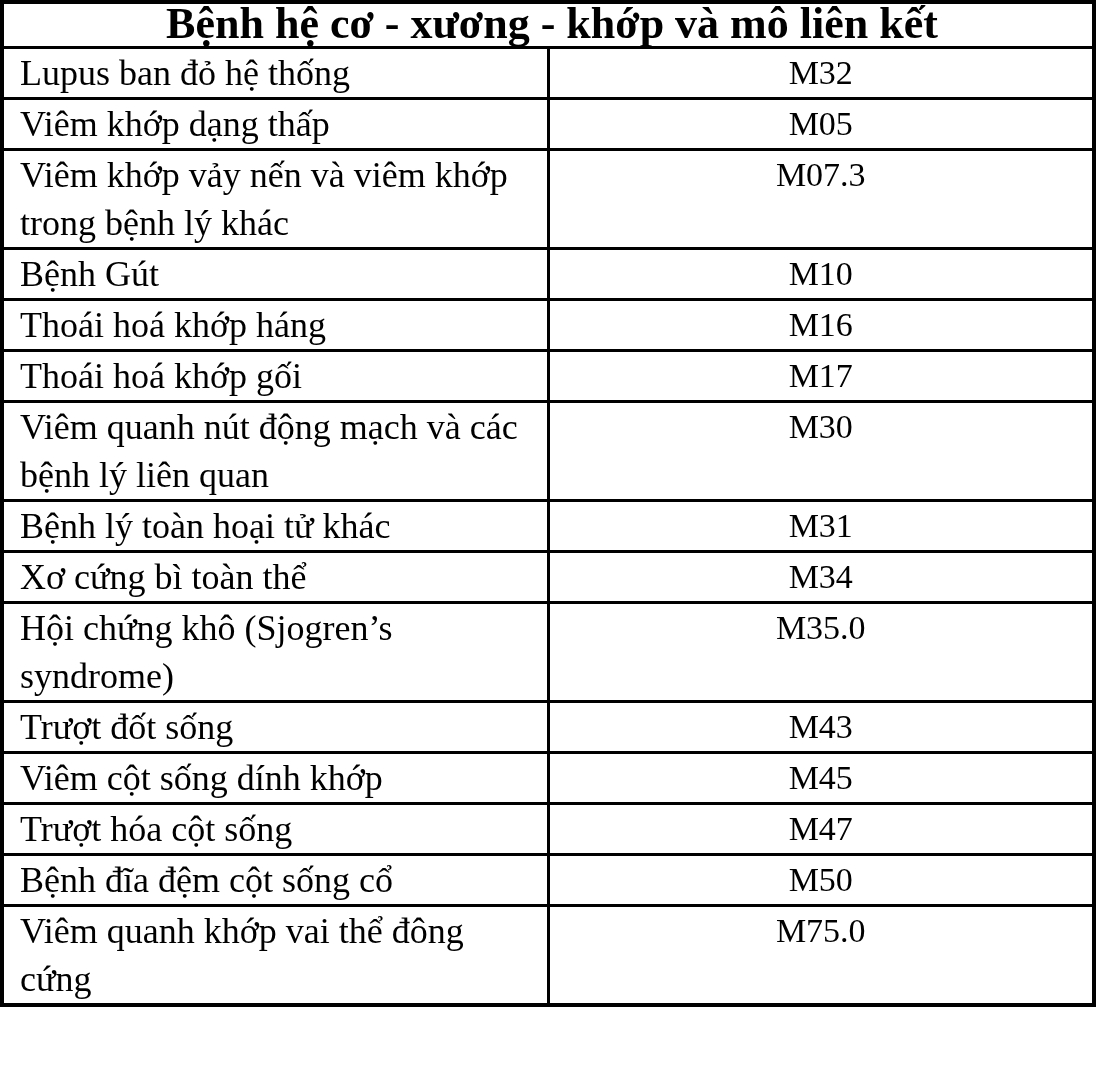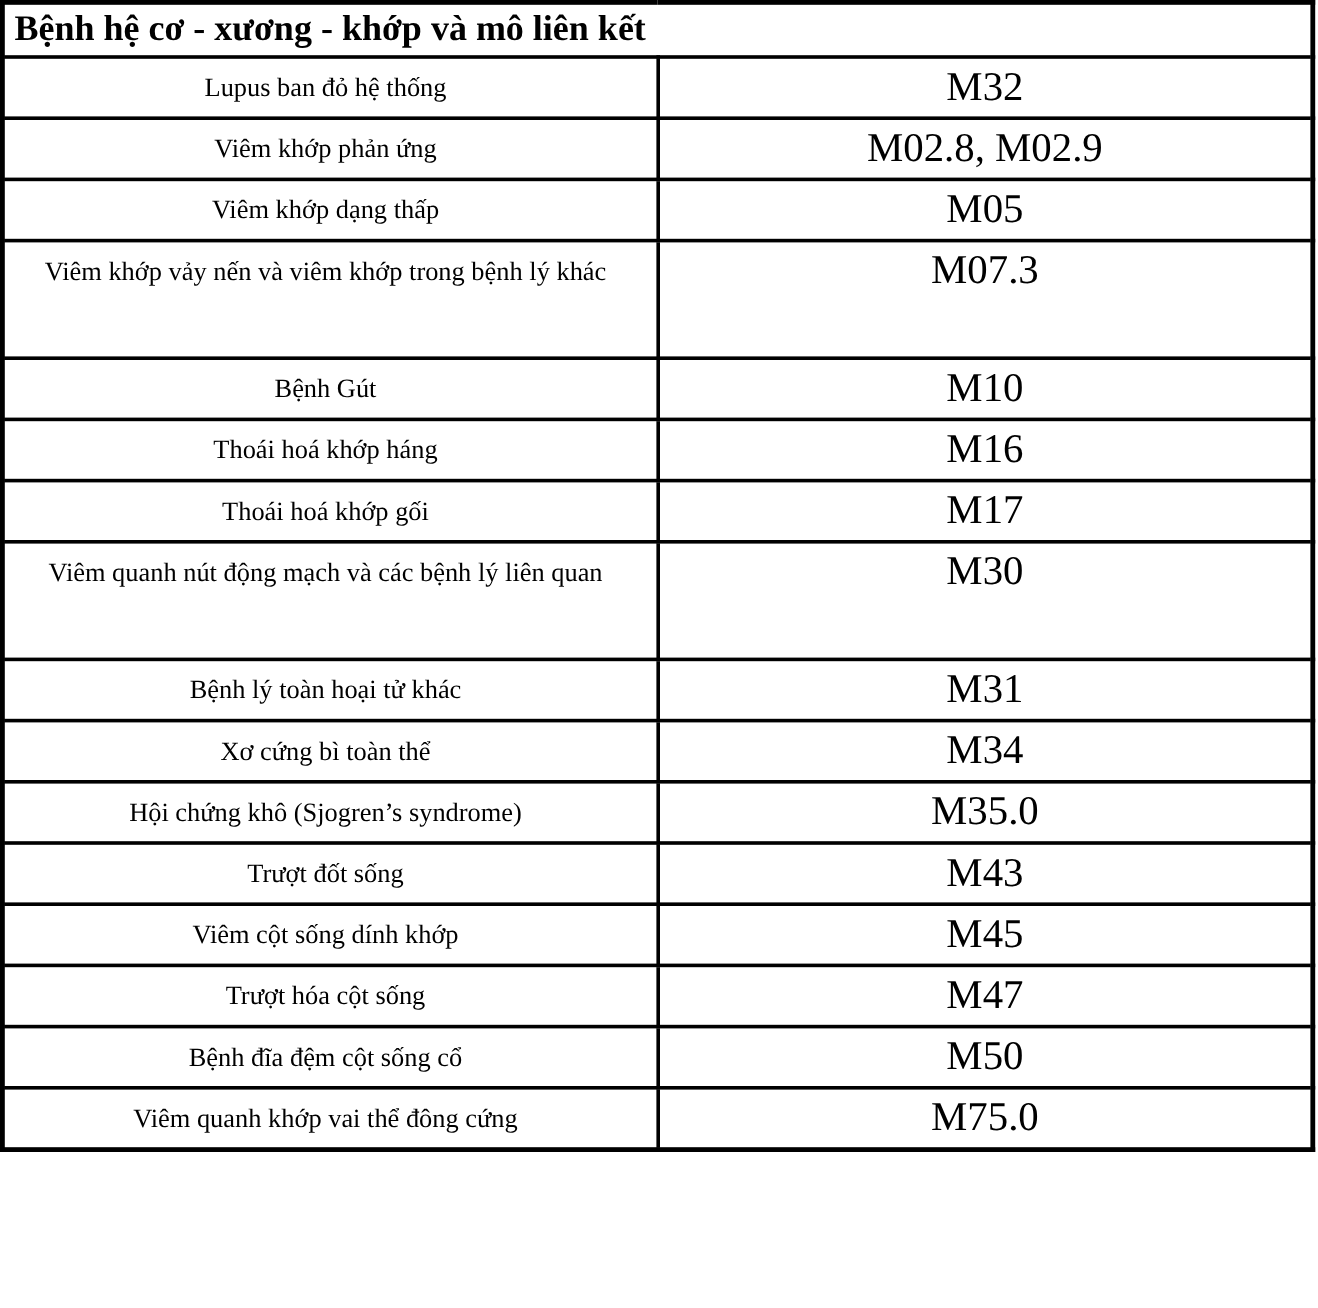--- a/index.html
+++ b/index.html
@@ -21,35 +21,35 @@
     margin: 0;
   }
   table.icd-table, table.icd-table th, table.icd-table td {
     border: 3px solid #000000;
   }
   table.icd-table {
     border-width: 4px;
   }
   th.header-cell {
     height: 40px;
-    text-align: left;
+    text-align: center;
     font-weight: bold;
-    font-size: 30px;
+    font-size: 44px;
     line-height: 40px;
     padding: 0 0 2px 8px;
     white-space: nowrap;
     overflow: hidden;
   }
   td.disease-cell {
     width: 778px;
-    font-size: 22px;
+    font-size: 36px;
     line-height: 48px;
     padding: 0 24px 0 16px;
     vertical-align: top;
-    text-align: center;
+    text-align: left;
   }
   td.code-cell {
     width: 286px;
     font-size: 34px;
     line-height: 48px;
     padding: 0;
     vertical-align: top;
     text-align: center;
     white-space: nowrap;
     margin-top: 29px;
@@ -63,24 +63,20 @@
 <table class="icd-table">
   <thead>
     <tr>
       <th class="header-cell" colspan="2">Bệnh hệ cơ - xương - khớp và mô liên kết</th>
     </tr>
   </thead>
   <tbody id="table-body">
       <tr class="row-normal">
         <td class="disease-cell">Lupus ban đỏ hệ thống</td>
         <td class="code-cell">M32</td>
-      </tr>
-      <tr class="row-normal">
-        <td class="disease-cell">Viêm khớp phản ứng</td>
-        <td class="code-cell">M02.8, M02.9</td>
       </tr>
       <tr class="row-normal">
         <td class="disease-cell">Viêm khớp dạng thấp</td>
         <td class="code-cell">M05</td>
       </tr>
       <tr class="row-tall">
         <td class="disease-cell">Viêm khớp vảy nến và viêm khớp trong bệnh lý khác</td>
         <td class="code-cell">M07.3</td>
       </tr>
       <tr class="row-normal">

